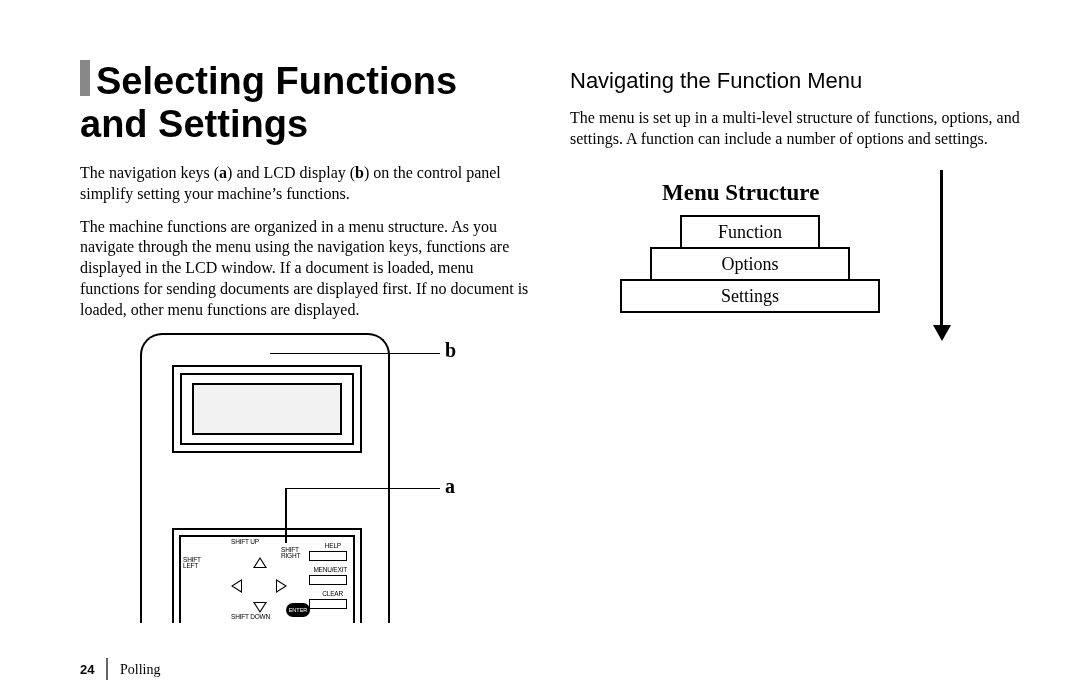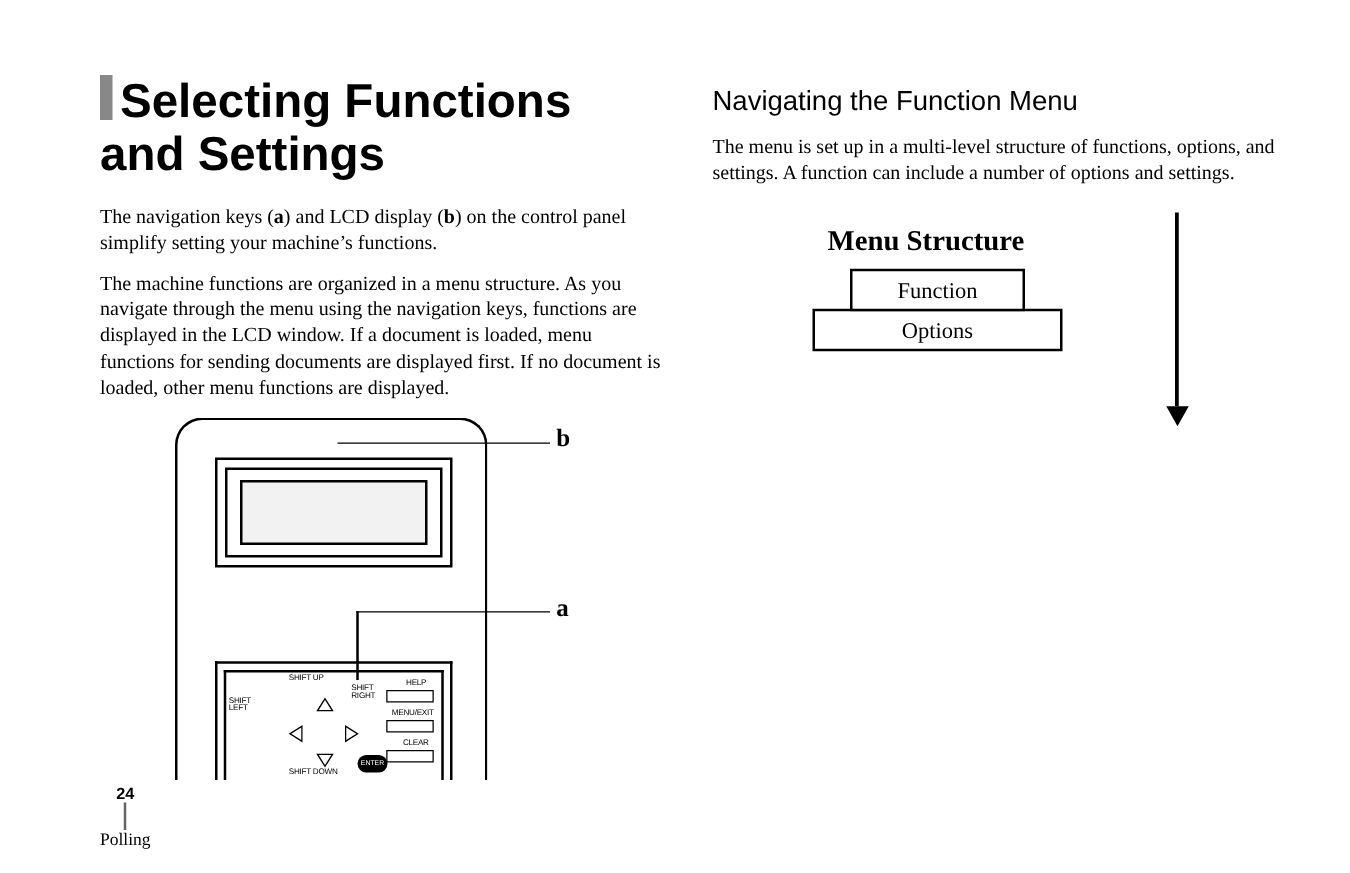--- a/index.html
+++ b/index.html
@@ -212,21 +212,20 @@
     margin-left: -7.5px;
   }
 
   .footer {
     position: absolute;
     left: 80px;
     bottom: 18px;
     display: flex;
     align-items: center;
     font-size: 14px;
-    flex-direction: column;
   }
   .footer .pnum {
     font-family: Arial, Helvetica, sans-serif;
     font-weight: 700;
     font-size: 13px;
   }
   .footer .divider {
     display: inline-block;
     width: 1.5px;
     height: 22px;
@@ -299,20 +298,21 @@
         <div class="callout-label" style="left:365px; top:142px;">a</div>
       </div>
     </div>
 
     <div class="col">
       <h2 class="subhead">Navigating the Function Menu</h2>
       <p class="body">The menu is set up in a multi-level structure of functions, options, and settings. A function can include a number of options and settings.</p>
 
       <div class="menu-figure">
         <div class="menu-struct-title">Menu Structure</div>
+        <div class="mbox settings">Settings</div>
         <div class="mbox options">Options</div>
         <div class="mbox function">Function</div>
         <div class="arrow-down">
           <div class="arrow-line"></div>
           <div class="arrow-head"></div>
         </div>
       </div>
     </div>
 
   </div>

